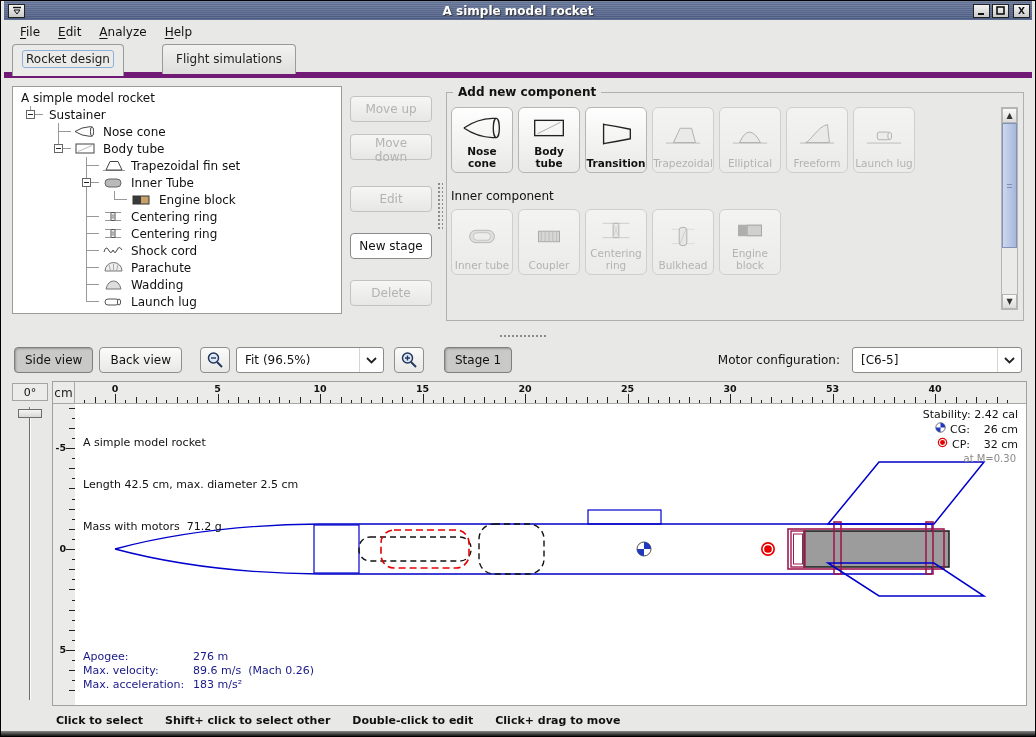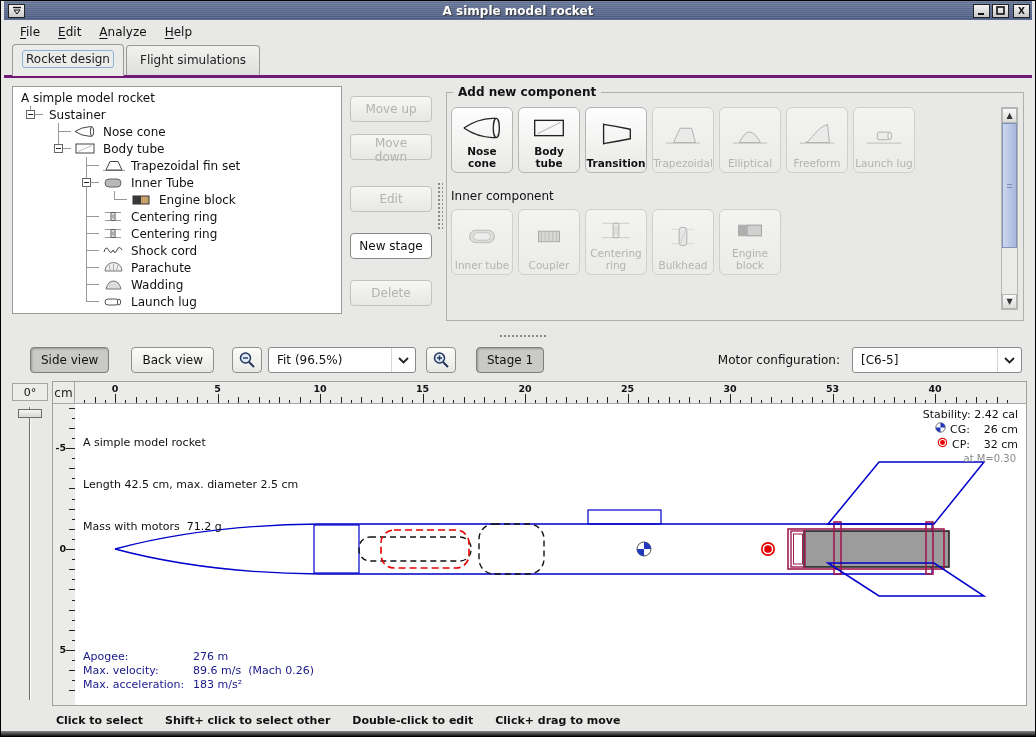--- a/index.html
+++ b/index.html
@@ -14,21 +14,21 @@
   .title-text{position:absolute;left:0;right:0;text-align:center;color:#fff;font-size:12px;font-weight:bold;text-shadow:1px 1px 1px #333;}
   .tb-btn{width:17px;height:14px;background:linear-gradient(#f4f4f4,#c9c9c9);border:1px solid #222;
     display:flex;align-items:center;justify-content:center;font-size:9px;font-weight:bold;color:#111;margin-left:2px;z-index:1;}
   .tb-btn.close{margin-left:4px;}
   .win-right{margin-left:auto;display:flex;z-index:1;}
   
   .menubar{height:24px;flex:none;display:flex;align-items:center;padding-left:8px;gap:2px;background:#e8e8e7;}
   .menu-item{font-size:12px;color:#111;padding:2px 8px;cursor:default;}
   .menu-item u{text-underline-offset:2px;}
   
-  .tabbar{height:34px;flex:none;display:flex;align-items:center;padding-left:8px;border-bottom:3px solid #701a75;background:#e8e8e7;}
+  .tabbar{height:34px;flex:none;display:flex;align-items:flex-start;padding-left:8px;border-bottom:6px solid #701a75;background:#e8e8e7;gap:36px;}
   .tab{border:1px solid #9a9a98;border-bottom:none;border-radius:4px 4px 0 0;padding:5px 9px 6px 9px;
     font-size:12px;background:linear-gradient(#f2f2f1,#dededc);margin-right:2px;color:#222;}
   .tab.active{background:#ebebea;padding-bottom:8px;position:relative;z-index:2;margin-bottom:-1px;}
   .tab.active .tab-label{border:1px solid #8fb0d8;border-radius:3px;padding:1px 3px;}
   .tab .tab-label{padding:2px 4px;display:inline-block;}
   
   .design{height:253px;flex:none;display:flex;padding:8px 8px 0 8px;background:#e8e8e7;}
   .tree-panel{width:330px;height:228px;background:#fff;border:1px solid #9a9a98;overflow:hidden;padding-top:2px;}
   .trow{height:17px;display:flex;align-items:center;font-size:12px;color:#111;padding-left:4px;}
   .tc{width:28px;height:17px;position:relative;flex:none;}
@@ -65,21 +65,21 @@
   .sb-thumb{position:absolute;left:0;right:0;top:15px;height:62%;background:linear-gradient(90deg,#cdd8ee,#a6b7dc);
     border:1px solid #8093bb;}
   .sb-thumb:after{content:'';position:absolute;left:4px;right:4px;top:calc(50% - 3px);height:6px;
     background-image:repeating-linear-gradient(0deg,#7d8fb6 0 1px,transparent 1px 3px);}
   
   .hsplit{height:10px;flex:none;position:relative;}
   .hsplit:before{content:'';position:absolute;top:3px;left:495px;width:48px;height:5px;
     background-image:radial-gradient(#8a8a88 1px,transparent 1.3px);background-size:4px 4px;}
   .toolbar{height:38px;flex:none;display:flex;align-items:center;padding:0 10px;gap:6px;}
   .tbtn{height:26px;padding:0 10px;border:1px solid #8f8f8d;border-radius:4px;font-size:12px;color:#111;
-    background:linear-gradient(#fbfbfa,#e8e8e6);font-family:inherit;margin-left:16px;}
+    background:linear-gradient(#fbfbfa,#e8e8e6);font-family:inherit;}
   .tbtn.pressed{background:#c9c9c7;border-color:#7f7f7d;box-shadow:inset 1px 1px 2px rgba(0,0,0,.25);}
   .icbtn{width:30px;height:26px;border:1px solid #8f8f8d;border-radius:4px;background:linear-gradient(#fbfbfa,#e8e8e6);
     display:flex;align-items:center;justify-content:center;}
   .combo{height:26px;background:#fff;border:1px solid #8a8a88;border-radius:3px;display:flex;align-items:center;font-size:12px;color:#111;}
   .combo .cv{padding:0 8px;flex:1;white-space:nowrap;}
   .combo .ca{width:24px;align-self:stretch;display:flex;align-items:center;justify-content:center;border-left:1px solid #d5d5d3;}
   .fit-combo{width:148px;margin-right:4px;}
   .motor-combo{width:170px;}
   .motor-label{margin-left:auto;font-size:12px;color:#111;padding-right:6px;}
   

